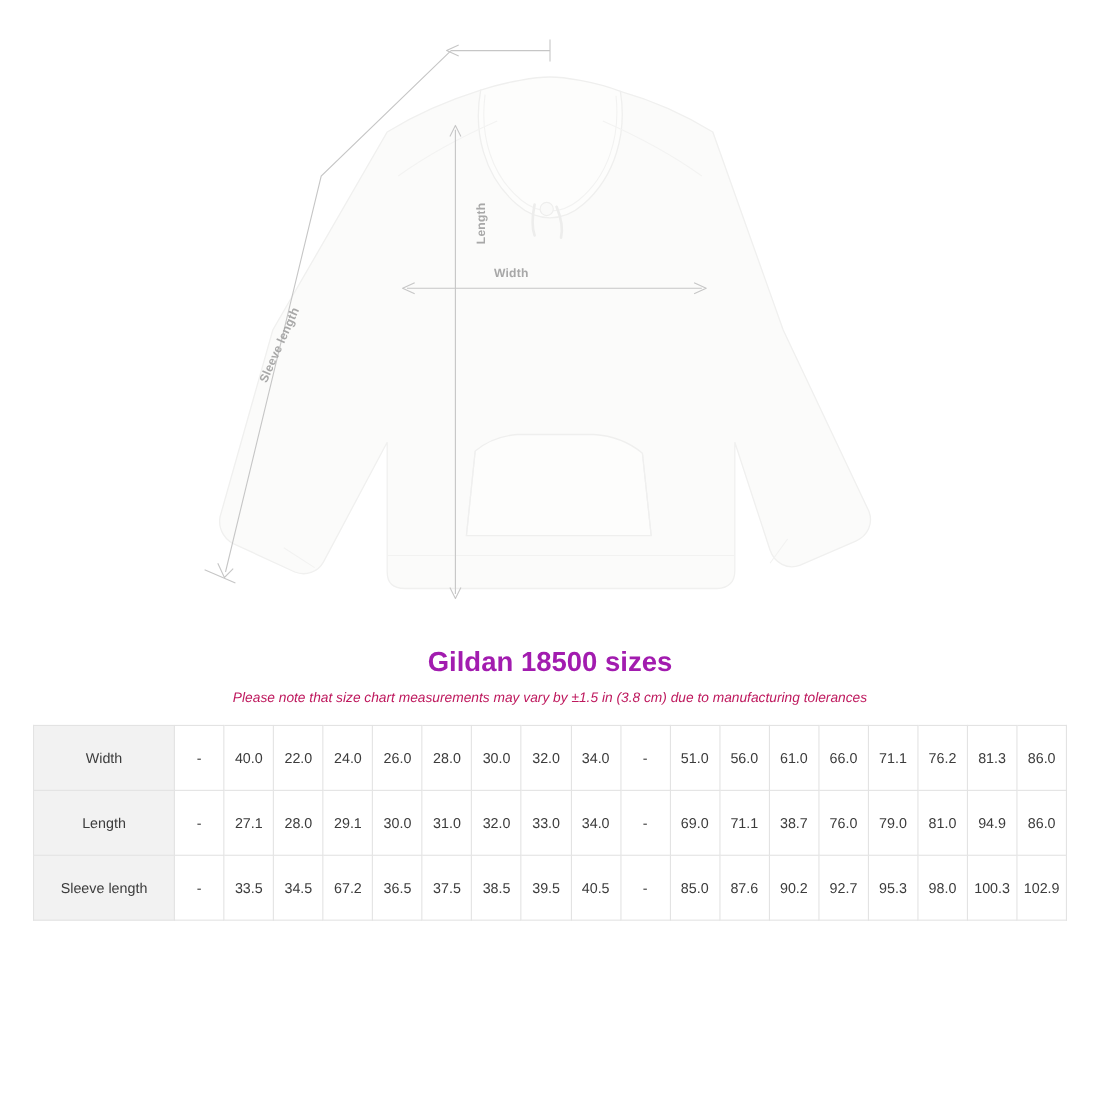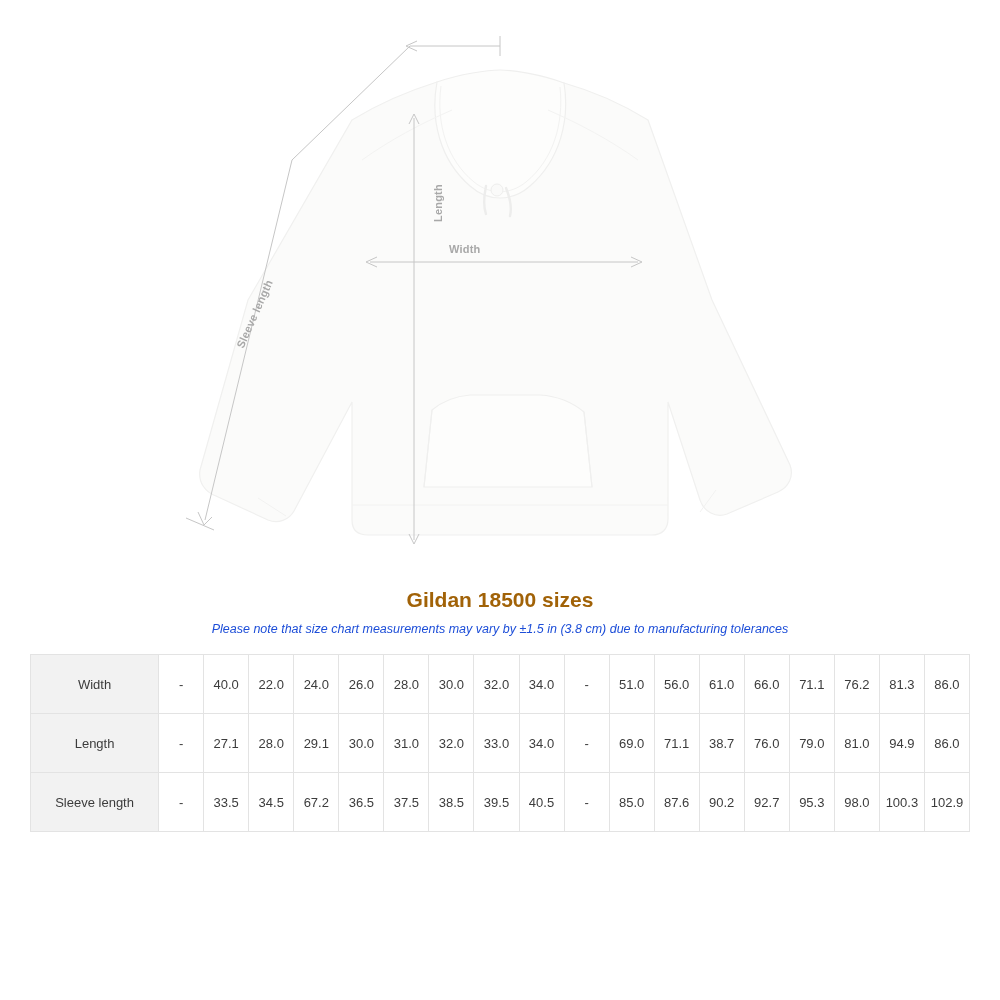--- a/index.html
+++ b/index.html
@@ -56,29 +56,29 @@
     transform: rotate(-66deg);
     transform-origin: left top;
   }
 
   
   .title-block {
     text-align: center;
     margin-top: 18px;
   }
   .chart-title {
-    font-size: 21px;
+    font-size: 25px;
     font-weight: bold;
-    color: #a16207;
+    color: #a21caf;
     margin: 0 0 10px 0;
   }
   .chart-note {
     font-size: 12.5px;
     font-style: italic;
-    color: #1d4ed8;
+    color: #be185d;
     margin: 0;
   }
 
   
   .table-wrap {
     margin: 18px 30px 0 30px;
     width: 940px;
   }
   table.size-table {
     border-collapse: collapse;

